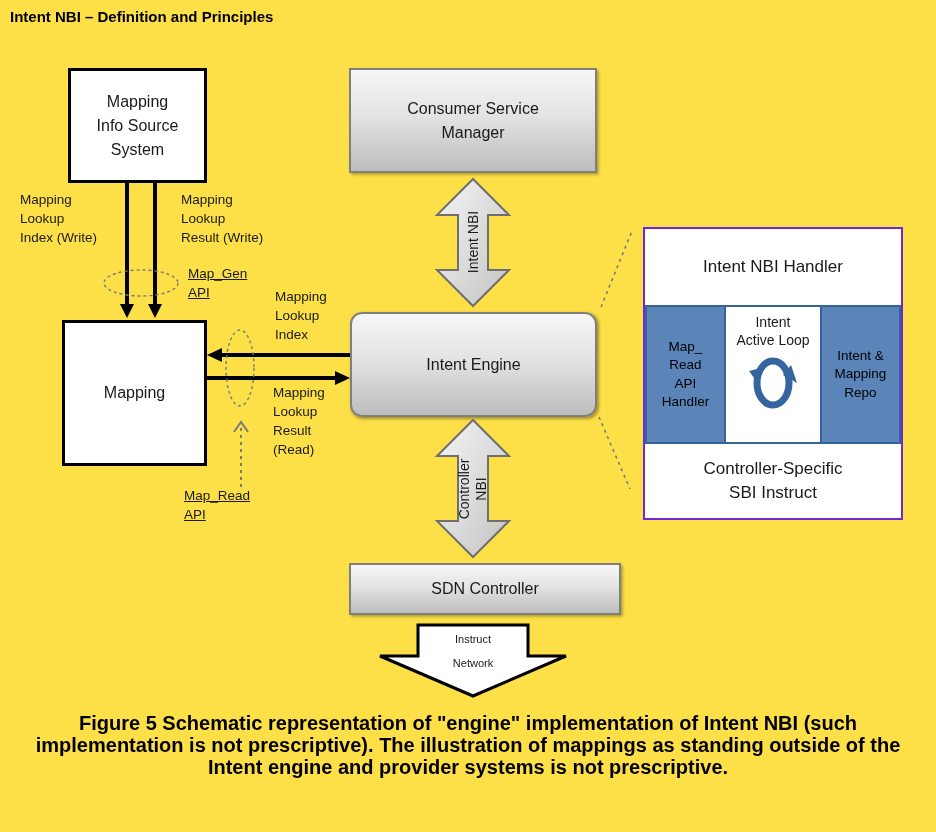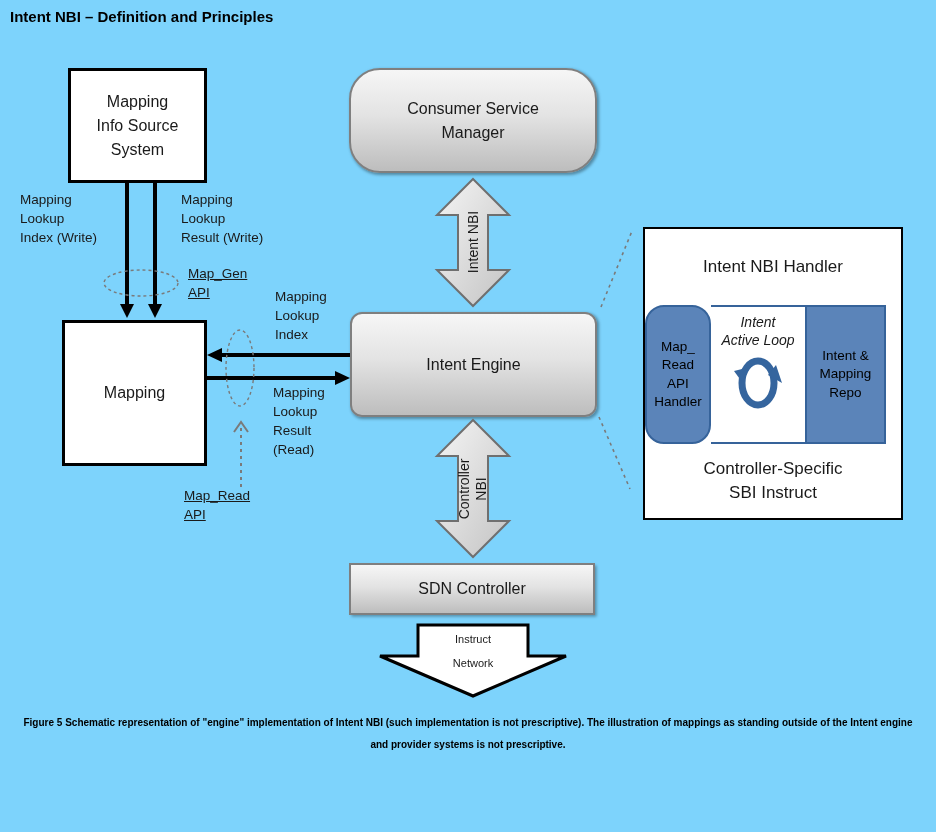--- a/index.html
+++ b/index.html
@@ -1,92 +1,92 @@
 <!DOCTYPE html>
 <html><head>
 <meta charset="utf-8">
 <style>
   html,body{margin:0;padding:0;background:#fff;}
   #stage{
-    position:relative;width:936px;height:832px;background:#7dd3fc;
+    position:relative;width:936px;height:832px;background:#fde047;
     font-family:"Liberation Sans",sans-serif;color:#1a1a1a;overflow:hidden;
   }
   .abs{position:absolute;}
   .pre{white-space:pre-line;}
   .center{display:flex;align-items:center;justify-content:center;text-align:center;}
   
   .wbox{
     background:#ffffff;border:3px solid #000;box-sizing:border-box;
     font-size:16px;line-height:1.5;
   }
   
   .gbox{
     background:linear-gradient(to bottom,#f6f6f6 0%,#e3e3e3 45%,#bdbdbd 100%);
     border:2px solid #7f7f7f;box-sizing:border-box;
     box-shadow:1.5px 1.5px 3px rgba(0,0,0,0.35);
     font-size:16px;line-height:1.45;
   }
   .lbl{font-size:13.5px;line-height:19px;}
   svg{position:absolute;left:0;top:0;pointer-events:none;}
   
-  .panel{border:2px solid #000000;background:#fff;box-sizing:border-box;}
+  .panel{border:2px solid #6d28d9;background:#fff;box-sizing:border-box;}
   .panel-section{box-sizing:border-box;font-size:17px;line-height:1.4;}
   .bluecell{
     background:#5b84b9;border:2px solid #36639a;box-sizing:border-box;
     font-size:13.5px;line-height:1.35;color:#000;
   }
   .whitecell{background:#ffffff;border-top:2px solid #36639a;border-bottom:2px solid #36639a;box-sizing:border-box;}
   .rot{transform:rotate(-90deg);transform-origin:center center;font-size:14px;line-height:17px;}
   #caption{
-    font-weight:bold;font-size:10px;line-height:22px;text-align:center;color:#000;
+    font-weight:bold;font-size:20px;line-height:22px;text-align:center;color:#000;
   }
   #page-title{font-size:15px;font-weight:600;color:#000;}
 </style>
 </head>
 <body>
 
 <div id="stage">
 
   <div id="page-title" class="abs" style="left:10px;top:8px;">Intent NBI – Definition and Principles</div>
 
   <div class="abs wbox center pre" style="left:68px;top:68px;width:139px;height:115px;">
     <span class="pre">Mapping
 Info Source
 System</span>
   </div>
 
-  <div class="abs gbox center pre" style="left:349px;top:68px;width:248px;height:105px;border-radius:31px;">
+  <div class="abs gbox center pre" style="left:349px;top:68px;width:248px;height:105px;">
     <span class="pre">Consumer Service
 Manager</span>
   </div>
 
   <div class="abs wbox center" style="left:62px;top:320px;width:145px;height:146px;">
     <span>Mapping</span>
   </div>
 
   <div class="abs gbox center" style="left:350px;top:312px;width:247px;height:105px;border-radius:12px;">
     <span>Intent Engine</span>
   </div>
 
-  <div class="abs gbox center" style="left:349px;top:563px;width:246px;height:52px;">
+  <div class="abs gbox center" style="left:349px;top:563px;width:272px;height:52px;">
     <span>SDN Controller</span>
   </div>
 
   <div class="abs panel" style="left:643px;top:227px;width:260px;height:293px;">
     <div class="panel-section center" style="width:100%;height:76px;">
       <span>Intent NBI Handler</span>
     </div>
     <div style="display:flex;width:100%;height:139px;">
-      <div class="bluecell center pre" style="width:66px;height:100%;border-radius:19px;">
+      <div class="bluecell center pre" style="width:81px;height:100%;">
         <span class="pre">Map_
 Read
 API
 Handler</span>
       </div>
-      <div class="whitecell" style="width:94px;height:100%;display:flex;flex-direction:column;align-items:center;font-style:italic;">
+      <div class="whitecell" style="width:94px;height:100%;display:flex;flex-direction:column;align-items:center;">
         <div class="pre" style="font-size:14px;line-height:1.3;text-align:center;margin-top:6px;">Intent
 Active Loop</div>
         <svg width="56" height="70" viewBox="0 0 56 70" style="position:static;margin-top:0px;">
           <g stroke="#35659e" fill="none" stroke-width="7">
             <ellipse cx="28" cy="34" rx="16" ry="22"></ellipse>
           </g>
           <polygon points="4,22 20,18 12,33" fill="#35659e"></polygon>
           <polygon points="52,24 38,16 44,34" fill="#35659e" transform="rotate(180 45 25)"></polygon>
         </svg>
       </div>

